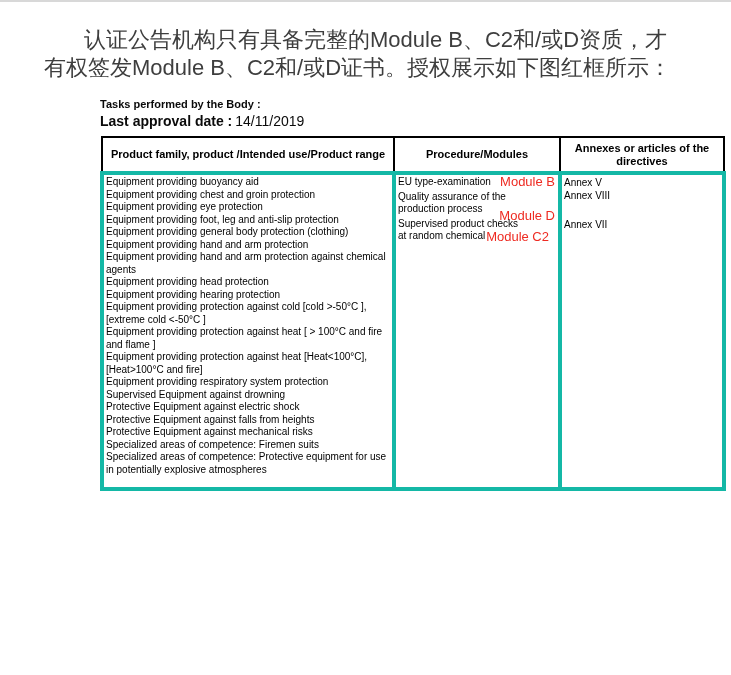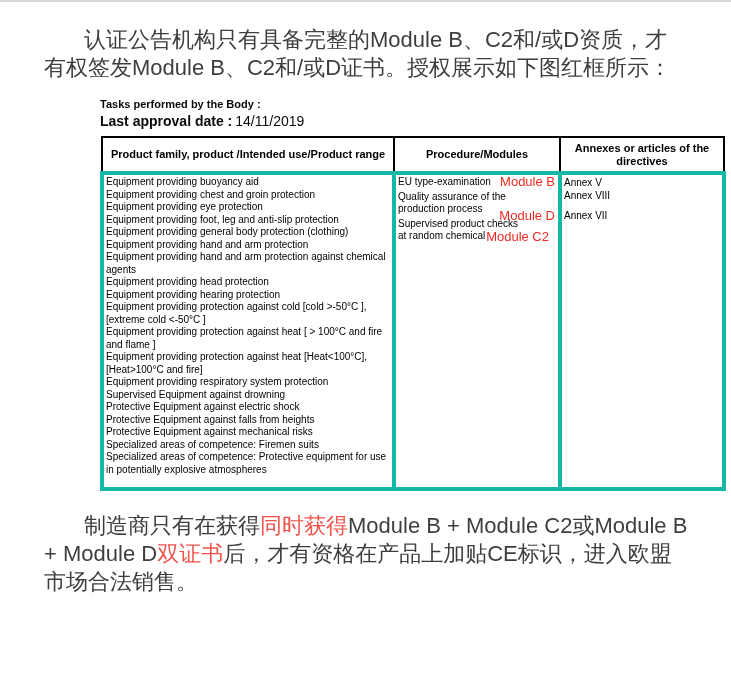--- a/index.html
+++ b/index.html
@@ -38,21 +38,21 @@
   }
   .product{margin:0;}
   .proc-row{position:relative;padding-right:50px;margin-bottom:2px;}
   .proc-row .proc-text{display:inline;}
   .module-label{position:absolute;color:#ee2b22;font-size:13px;white-space:nowrap;}
   .proc-0 .module-label{right:2px;top:0;}
   .proc-1 .module-label{right:2px;top:3px;margin-top:16px;}
   .proc-2{padding-right:34px;}
   .proc-2 .module-label{right:8px;bottom:-1px;}
   .annex-line{line-height:13px;}
-  .annex-gap{margin-top:7px;}
+  .annex-gap{margin-top:16px;}
   .aftertable{margin-top:21px;}
 </style>
 </head>
 <body>
 
 <div class="top-strip"></div>
 
 <div class="content">
 
 
@@ -108,16 +108,15 @@
           <td id="annex-list">
               <div class="annex-line">Annex V</div>
               <div class="annex-line">Annex VIII</div>
               <div class="annex-line annex-gap">Annex VII</div>
             </td>
         </tr>
       </tbody>
     </table>
   </div>
 
-  <p class="para aftertable" id="p1"><span>制造商只有在获得</span><span class="red-em">同时获得</span><span>Module B + Module C2或Module B + Module D</span><span class="red-em">双证书</span><span>后，才有资格在产品上加贴CE标识，进入欧盟市场合法销售。</span></p>
 
 
 </div>
 
 </body></html>

